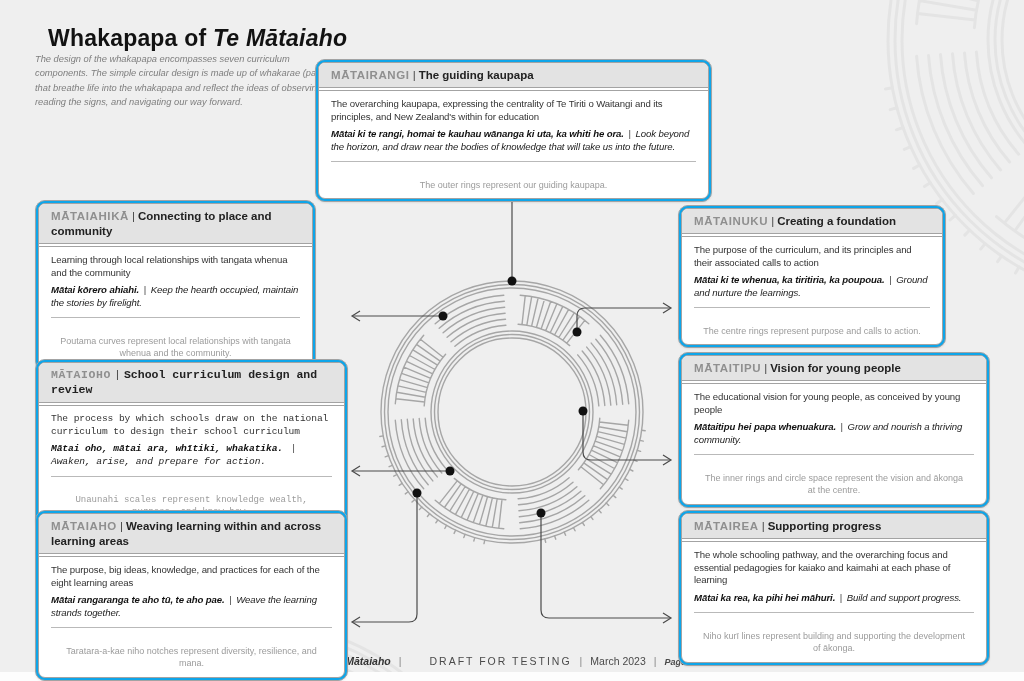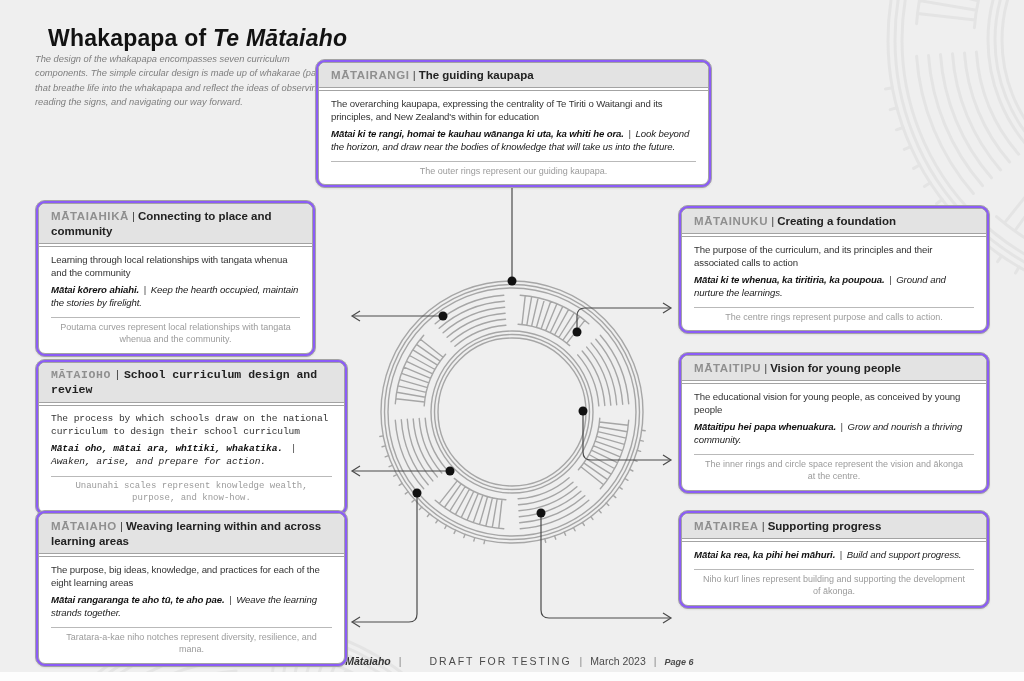--- a/index.html
+++ b/index.html
@@ -17,48 +17,48 @@
     font-size:23px;font-weight:bold;color:#121212;letter-spacing:.2px;
   }
   .page-title .t-italic{font-style:italic;}
   .intro{
     position:absolute;left:35px;top:52px;width:308px;margin:0;z-index:5;
     font-size:9.3px;font-style:italic;color:#7e7e7e;line-height:1.55;
   }
 
   .box{
     position:absolute;z-index:5;box-sizing:border-box;
-    background:#8b5cf6;border:1px solid #a3a3a3;border-radius:10px;padding:2px;
+    background:#0ea5e9;border:1px solid #a3a3a3;border-radius:10px;padding:2px;
     box-shadow:0 1px 2px rgba(0,0,0,.07);
   }
   .box-inner{border:1px solid #a3a3a3;border-radius:7px;overflow:hidden;background:#fff;}
   .box-header{
     background:#e3e3e3;padding:5px 12px 4px;border-bottom:1px solid #a3a3a3;
     font-weight:bold;font-size:11.5px;line-height:1.3;color:#222;
   }
   .box-header .mname{color:#8f8f8f;letter-spacing:.6px;}
   .box-header .hsep{font-weight:normal;color:#444;padding:0 3px;}
   .box-body{
     border-top:1px solid #a3a3a3;margin-top:2px;
     padding:7px 12px 7px;font-size:9.6px;letter-spacing:-.1px;line-height:1.32;color:#333;
   }
   .desc{margin:0 0 5px;}
   .whakatauki{margin:0 0 7px;font-style:italic;color:#222;}
   .whakatauki .maori{font-weight:bold;color:#111;}
   .whakatauki .wsep{font-style:normal;color:#444;padding:0 2px;}
   .note{
-    border-top:1px solid #b9b9b9;margin-top:1px;padding:3px 6px 0;
+    border-top:1px solid #b9b9b9;margin-top:1px;padding:17px 6px 0;
     text-align:center;color:#9b9b9b;font-size:9px;line-height:1.4;letter-spacing:0;
   }
 
   .box-rangi{left:315px;top:59px;width:397px;}
   .box-ahika{left:35px;top:200px;width:281px;}
   .box-oho{left:35px;top:359px;width:313px;font-family:Liberation Mono, monospace;}
   .box-aho{left:35px;top:510px;width:313px;}
-  .box-nuku{left:678px;top:205px;width:312px;}
+  .box-nuku{left:678px;top:205px;width:268px;}
   .box-tipu{left:678px;top:352px;width:312px;}
   .box-rea{left:678px;top:510px;width:312px;}
 
   .page-footer{
     position:absolute;left:0;bottom:14px;width:1024px;z-index:3;
     text-align:center;font-size:10.5px;color:#4a4a4a;
   }
   .page-footer .doc-title{font-weight:bold;font-style:italic;color:#333;}
   .page-footer .fsep{color:#8a8a8a;padding:0 8px;font-weight:normal;}
   .page-footer .status{letter-spacing:2px;margin-left:20px;}
@@ -181,19 +181,20 @@
       <p class="whakatauki"><span class="maori">Mātaitipu hei papa whenuakura.</span> <span class="wsep">|</span> <span class="eng">Grow and nourish a thriving community.</span></p>
       <div class="note">The inner rings and circle space represent the vision and ākonga at the centre.</div>
     </div>
   </div>
 </div>
 
 <div class="box box-rea">
   <div class="box-inner">
     <div class="box-header"><span class="mname">MĀTAIREA</span><span class="hsep">|</span><span class="sub">Supporting progress</span></div>
     <div class="box-body">
+      <p class="desc">The whole schooling pathway, and the overarching focus and essential pedagogies for kaiako and kaimahi at each phase of learning</p>
       <p class="whakatauki"><span class="maori">Mātai ka rea, ka pihi hei māhuri.</span> <span class="wsep">|</span> <span class="eng">Build and support progress.</span></p>
       <div class="note">Niho kurī lines represent building and supporting the development of ākonga.</div>
     </div>
   </div>
 </div>
 
 <div class="page-footer"><span class="doc-title">Te Mātaiaho</span><span class="fsep">|</span><span class="status">DRAFT FOR TESTING</span><span class="fsep">|</span><span class="date">March 2023</span><span class="fsep">|</span><span class="page-num">Page 6</span></div>
 
 </body></html>

